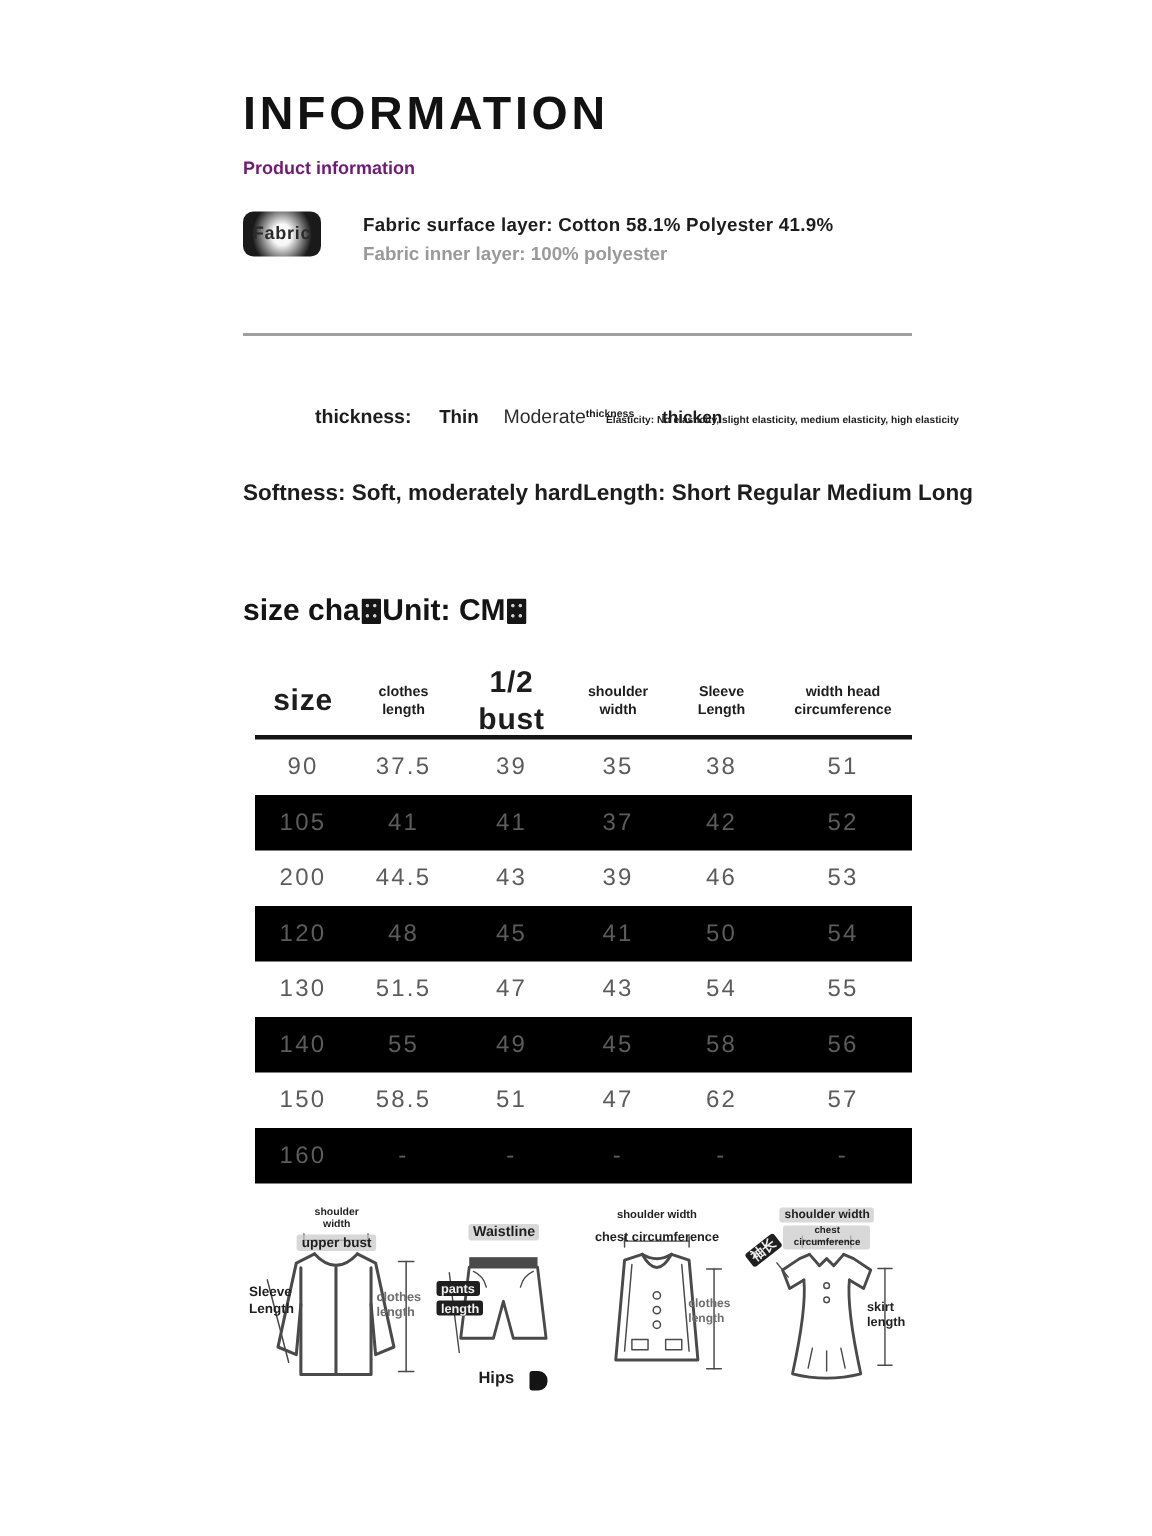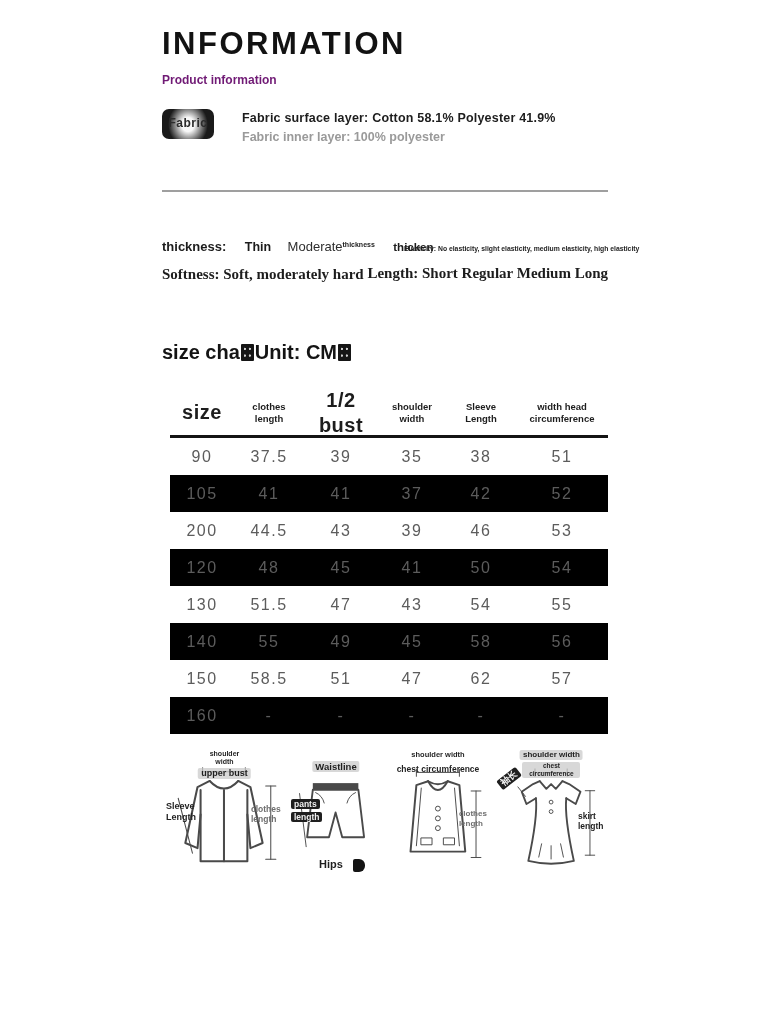--- a/index.html
+++ b/index.html
@@ -1,18 +1,18 @@
 <!DOCTYPE html>
 <html><head>
 <meta charset="utf-8">
 <style>
   * { margin:0; padding:0; box-sizing:border-box; }
   html,body { width:768px; height:1024px; background:#ffffff; overflow:hidden;
               font-family:"Liberation Sans","DejaVu Sans",sans-serif; color:#1c1c1c; }
-  .content { width:446px; margin-left:162px; padding-top:26px; position:relative; }
+  .content { width:446px; margin-left:162px; padding-top:58px; position:relative; }
 
   
   .page-title { font-size:31px; font-weight:800; letter-spacing:2.5px; color:#121212; }
   .page-subtitle { margin-top:11px; font-size:12px; font-weight:700; color:#701a75; }
 
   
   .spec-row { display:flex; align-items:center; margin-top:62px; }
   .spec-left { width:242px; display:flex; align-items:center; }
   .spec-right { display:flex; align-items:center; }
   .badge { position:relative; background:#1a1a1a; border-radius:7px;
@@ -31,27 +31,27 @@
   .fabric-row { display:flex; align-items:flex-start; margin-top:22px; }
   .fabric-text { margin-left:28px; padding-top:2px; }
   .fabric-surface { font-size:12.5px; font-weight:700; color:#1d1d1d; letter-spacing:0.2px; }
   .fabric-inner { margin-top:5px; font-size:12.5px; color:#9a9a9a;font-weight:bold; }
 
   .divider { margin-top:46px; height:2px; background:#9f9f9f; width:100%; }
 
   
   .attr-row1 { display:flex; align-items:baseline; margin-top:45px; }
   .attr-row1-left { width:242px; white-space:nowrap; }
-  .thickness-label { font-size:13px; font-weight:700; }
+  .thickness-label { font-size:13px; font-weight:700;margin-left:48px; }
   .thickness-thin { font-size:12.5px; font-weight:700; margin-left:14px; }
   .thickness-moderate { font-size:13px; font-weight:500; color:#2e2e2e; margin-left:12px; }
   .thickness-overlay { font-size:7px; font-weight:700; position:relative; top:-4px; }
   .thickness-thicken { font-size:11.5px; font-weight:700; margin-left:14px; }
   .elasticity { font-size:6.8px; font-weight:700; color:#222; white-space:nowrap; padding-top:2px; }
-  .attr-row2 { display:flex; margin-top:10px;font-family:Liberation Serif, serif; }
+  .attr-row2 { display:flex; margin-top:33px; }
   .attr-row2-left { width:242px; }
   .softness, .length-attr { font-size:15px; font-weight:600; color:#1d1d1d; white-space:nowrap; }
 
   
   .chart-heading { margin-top:58px; font-size:20px; font-weight:700; color:#141414; display:flex; align-items:center; }
   .tofu { display:inline-block; width:13px; height:17px; background:#151515; margin:0 1px; border-radius:1px;
           background-image:radial-gradient(circle at 30% 28%, #cfcfcf 0.9px, transparent 1.4px),
                            radial-gradient(circle at 68% 28%, #cfcfcf 0.9px, transparent 1.4px),
                            radial-gradient(circle at 30% 68%, #cfcfcf 0.9px, transparent 1.4px),
                            radial-gradient(circle at 68% 68%, #cfcfcf 0.9px, transparent 1.4px); }

